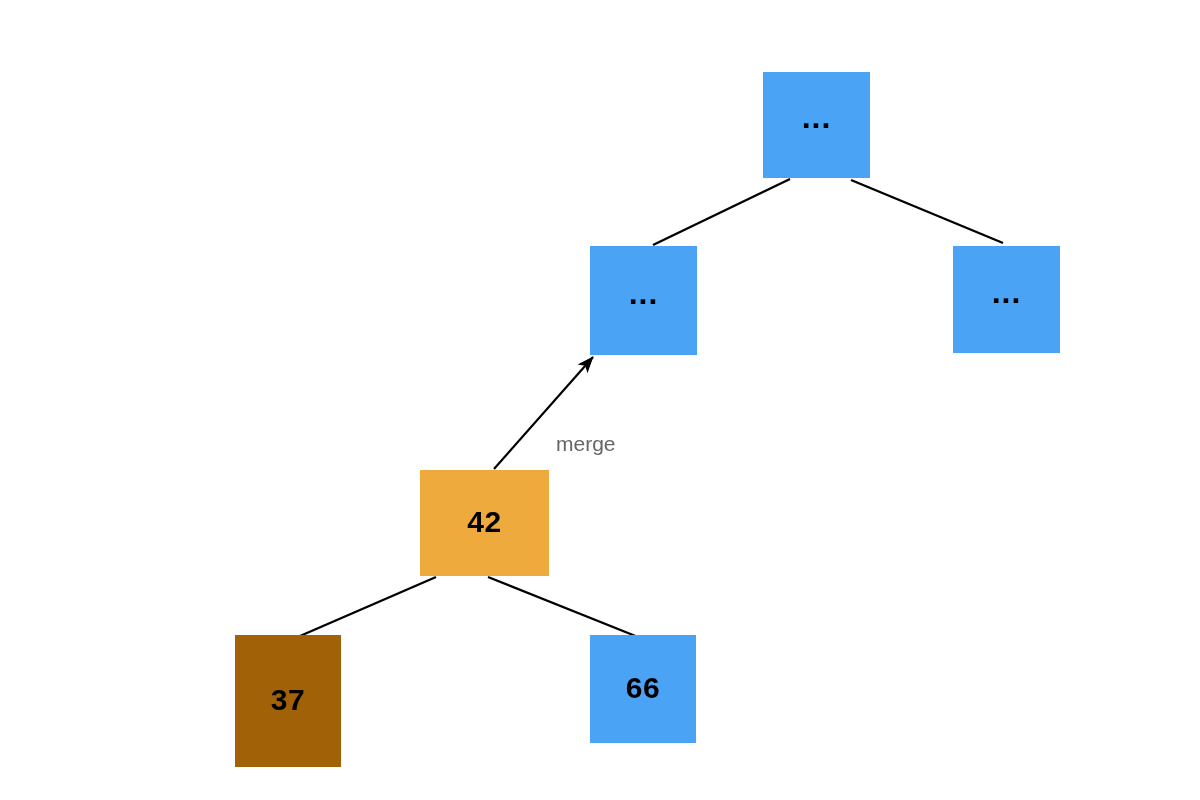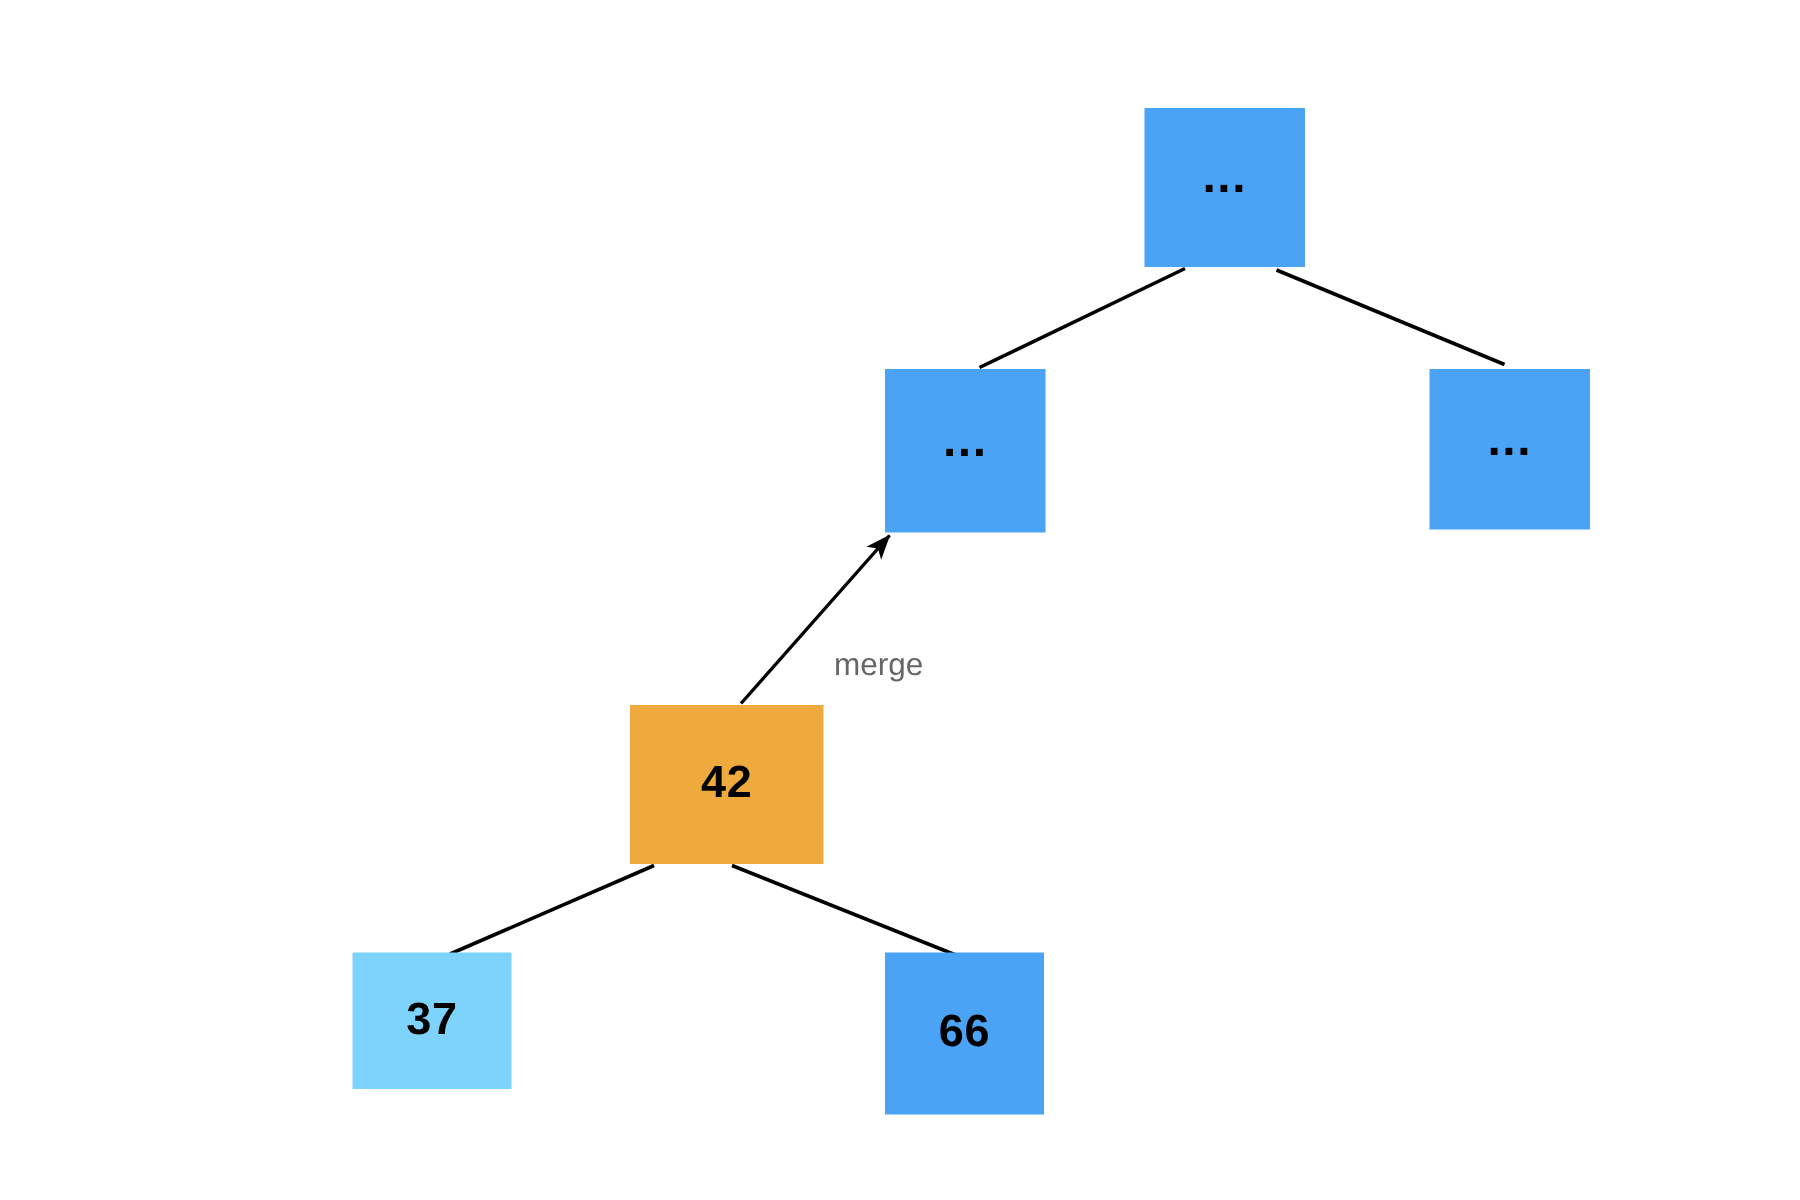--- a/index.html
+++ b/index.html
@@ -92,21 +92,21 @@
   </div>
 
   <div class="node blue" id="node-internal-right" style="left: 953px; top: 246px; width: 107px; height: 107px; background: rgb(75, 163, 245);">
     <span class="node-label ellipsis">...</span>
   </div>
 
   <div class="node orange" id="node-merge-source" style="left: 408px; top: 470px; width: 129px; height: 106px; background: rgb(238, 170, 60); margin-left: 12px;">
     <span class="node-label">42</span>
   </div>
 
-  <div class="node blue" id="node-leaf-left" style="left: 235px; top: 635px; width: 106px; height: 91px; background: #7dd3fc;">
+  <div class="node blue" id="node-leaf-left" style="left: 235px; top: 635px; width: 106px; height: 132px; background: #a16207;">
     <span class="node-label">37</span>
   </div>
 
   <div class="node blue" id="node-leaf-right" style="left: 590px; top: 635px; width: 106px; height: 108px; background: rgb(75, 163, 245);">
     <span class="node-label">66</span>
   </div>
 
   <div class="edge-label" id="label-merge" style="left: 556px; top: 432px; color: rgb(102, 102, 102);">merge</div>
 
 </div>

